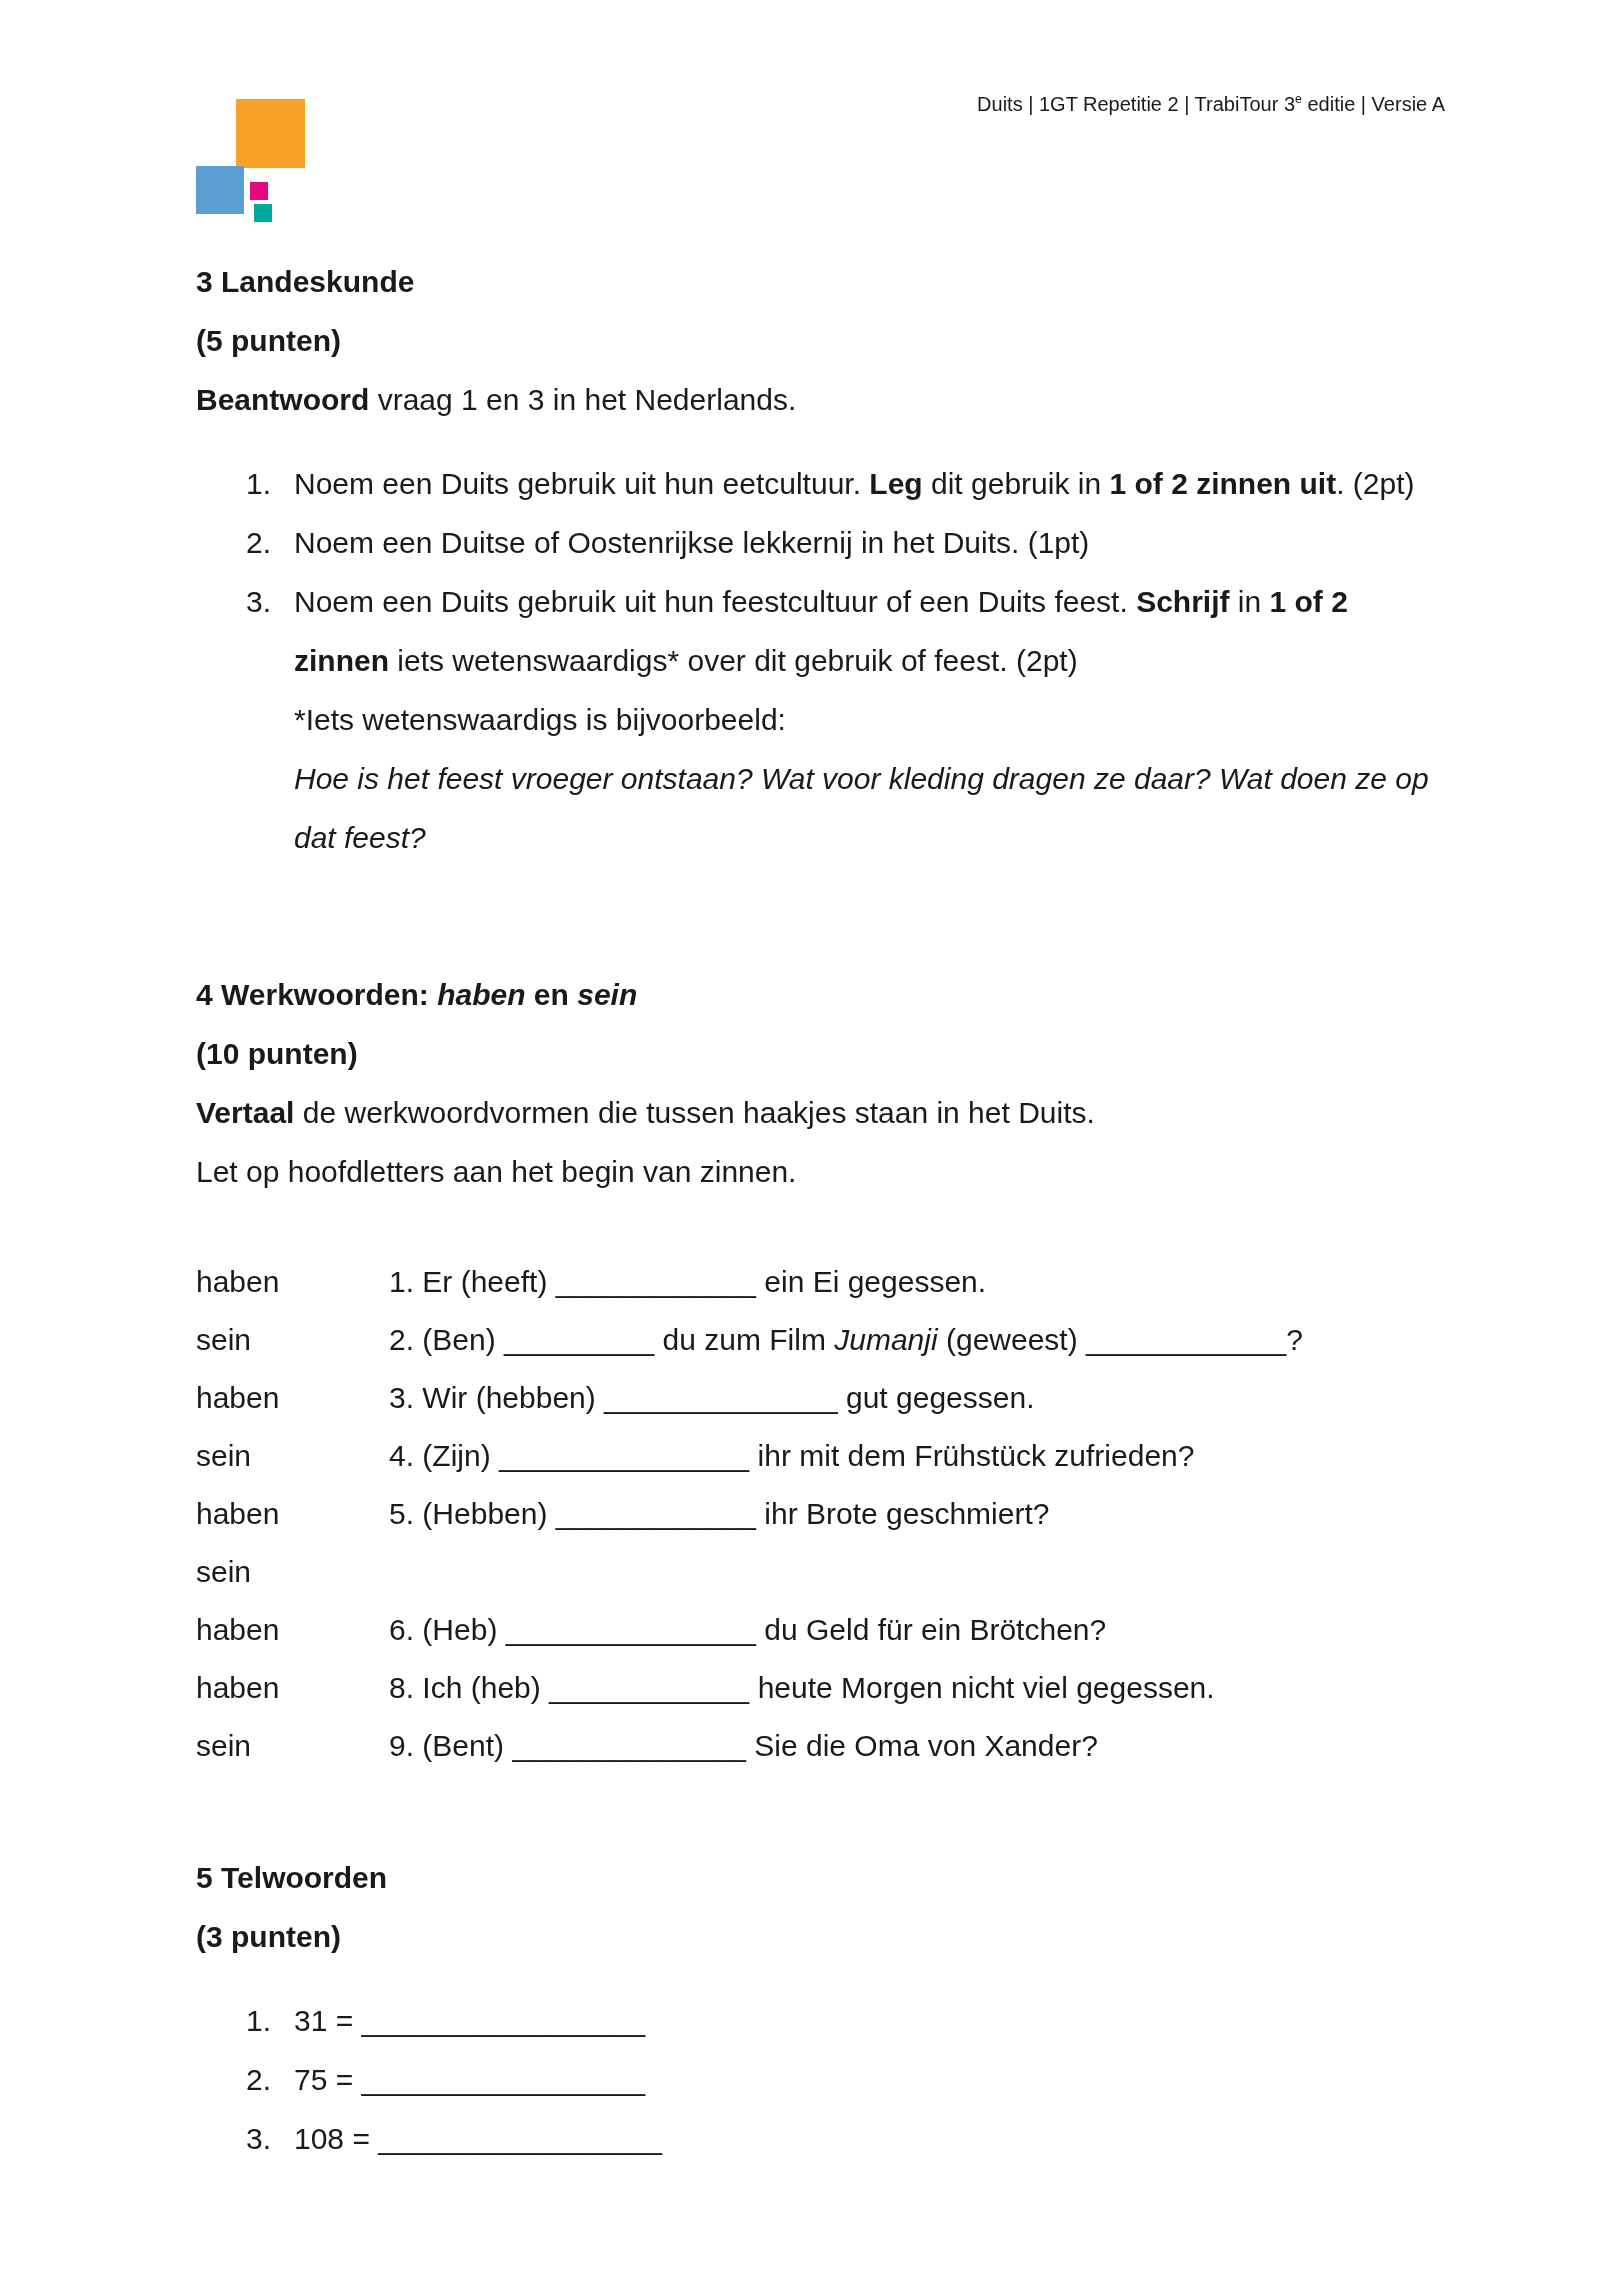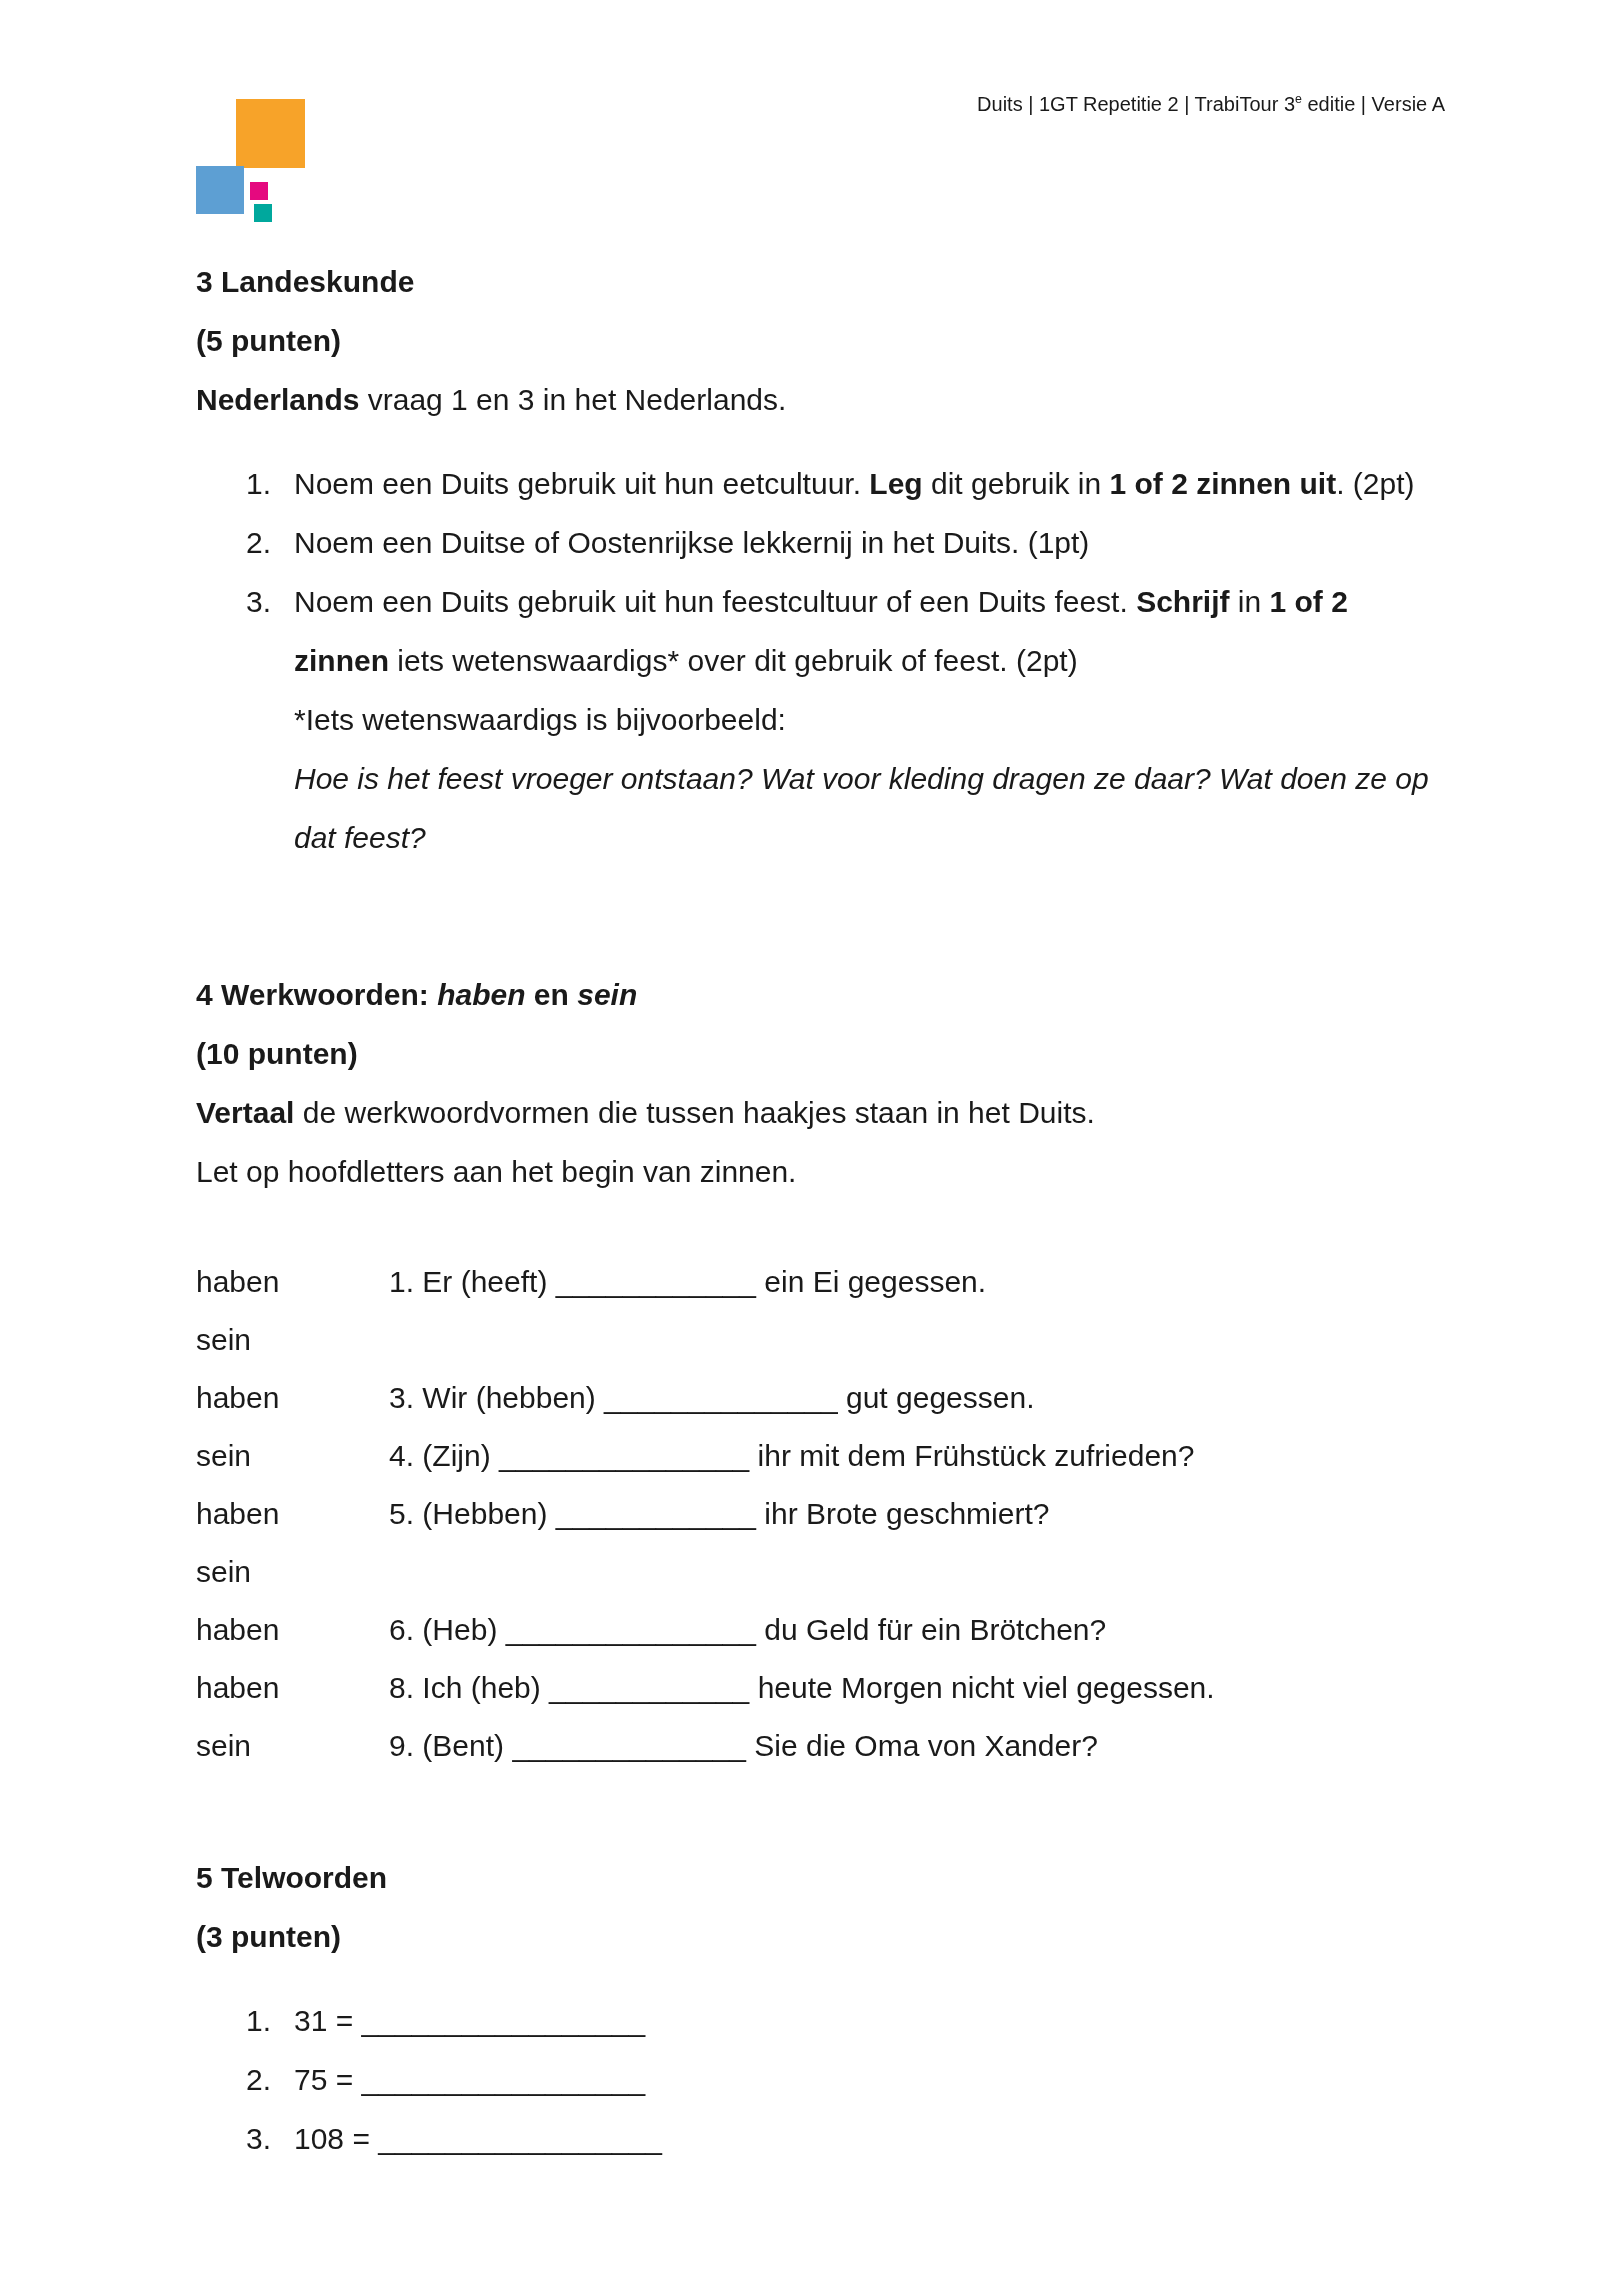--- a/index.html
+++ b/index.html
@@ -70,21 +70,21 @@
     <div class="sq sq-teal"></div>
   </div>
 
   <div class="content">
 
     <section>
       <div class="sec-head">
         <span>3 Landeskunde</span>
         <span>(5 punten)</span>
       </div>
-      <div class="para"><span class="b">Nederlands</span><span> vraag 1 en 3 in het Nederlands.</span></div>
+      <div class="para"><span class="b">Beantwoord</span><span> vraag 1 en 3 in het Nederlands.</span></div>
 
       <div class="list">
         <div class="list-row">
           <span class="num">1.</span>
           <div class="txt"><span>Noem een Duits gebruik uit hun eetcultuur. </span><span class="b">Leg</span><span> dit gebruik in </span><span class="b">1 of 2 zinnen uit</span><span>. (2pt)</span></div>
         </div>
         <div class="list-row">
           <span class="num">2.</span>
           <div class="txt"><span>Noem een Duitse of Oostenrijkse lekkernij in het Duits. (1pt)</span></div>
         </div>
@@ -107,20 +107,21 @@
       <div class="para"><span class="b">Vertaal</span><span> de werkwoordvormen die tussen haakjes staan in het Duits.</span></div>
       <div class="para">Let op hoofdletters aan het begin van zinnen.</div>
 
       <div class="verb-table">
         <div class="verb-row">
           <span class="verb-col">haben</span>
           <span class="sentence"><span>1. Er (heeft) ____________ ein Ei gegessen.</span></span>
         </div>
         <div class="verb-row">
           <span class="verb-col">sein</span>
+          <span class="sentence"><span>2. (Ben) _________ du zum Film </span><span class="i">Jumanji</span><span> (geweest) ____________?</span></span>
         </div>
         <div class="verb-row">
           <span class="verb-col">haben</span>
           <span class="sentence"><span>3. Wir (hebben) ______________ gut gegessen.</span></span>
         </div>
         <div class="verb-row">
           <span class="verb-col">sein</span>
           <span class="sentence"><span>4. (Zijn) _______________ ihr mit dem Frühstück zufrieden?</span></span>
         </div>
         <div class="verb-row">

